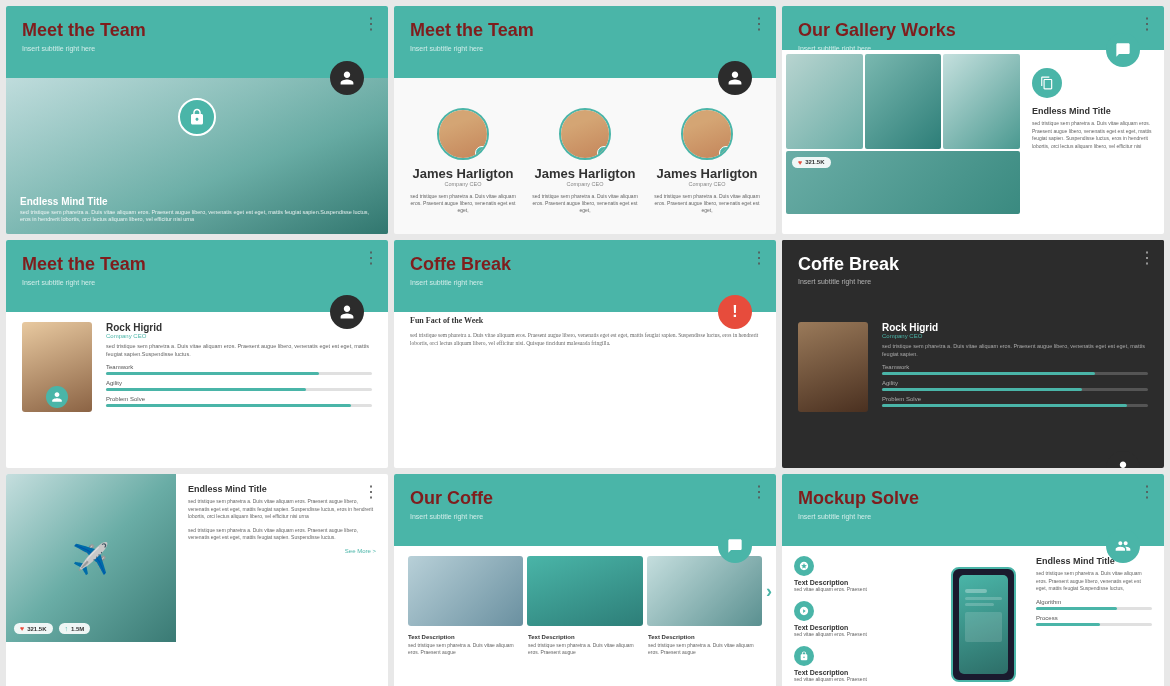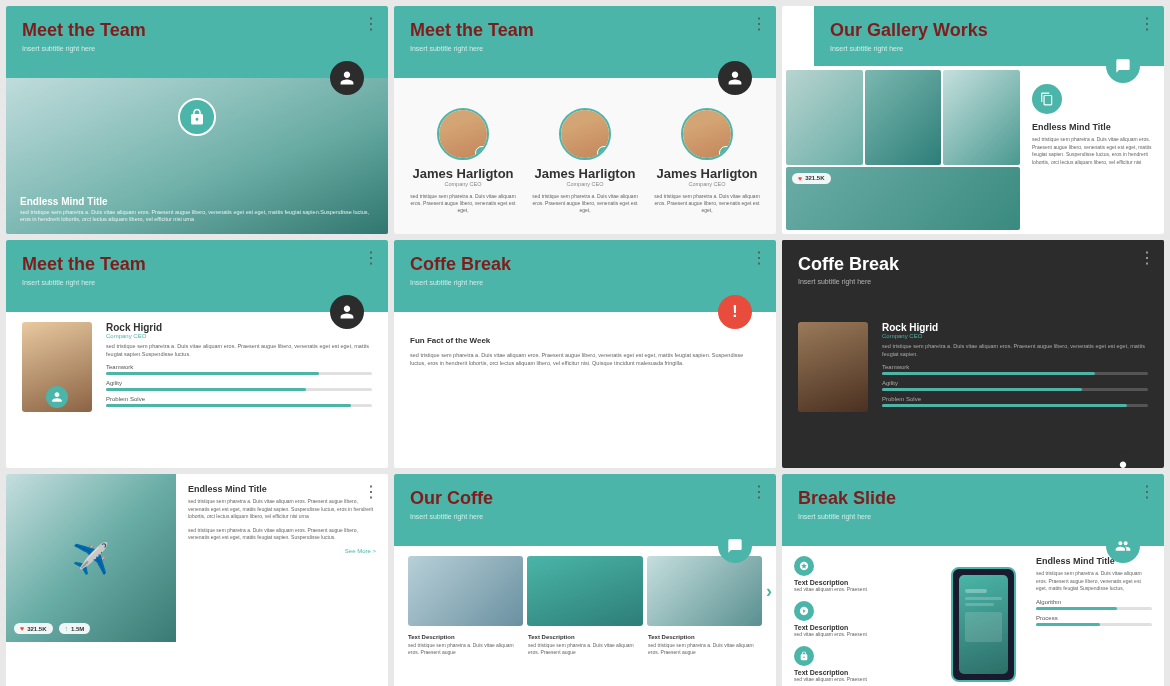--- a/index.html
+++ b/index.html
@@ -137,21 +137,21 @@
       background: #4ab5a8;
       position: absolute;
       bottom: -2px; right: -2px;
       border: 1.5px solid #fff;
     }
     .team-card h4 { font-size: 13px; font-weight: 700; color: #333; }
     .team-card .sub { font-size: 5.5px; color: #888; margin-bottom: 4px; }
     .team-card p { font-size: 5px; color: #666; line-height: 1.4; }
 
     
-    .slide-3 .teal-header { height: 60px; margin-left: 32px; }
+    .slide-3 .teal-header { height: 44px; }
     .slide-3 .gallery-body {
       display: flex;
       height: calc(100% - 60px);
     }
     .gallery-left {
       flex: 1;
       display: flex;
       flex-direction: column;
       gap: 2px;
       padding: 4px;
@@ -226,21 +226,22 @@
     .skill-bar-wrap { margin-bottom: 5px; }
     .skill-label { font-size: 6px; color: #555; margin-bottom: 2px; }
     .skill-bar-bg { height: 3px; background: #e0e0e0; border-radius: 2px; }
     .skill-bar-fill { height: 3px; background: #4ab5a8; border-radius: 2px; }
 
     
     .slide-5 { display: flex; flex-direction: column; }
     .slide-5 .teal-header { height: 72px; }
     .slide-5 .coffee-body {
       flex: 1;
-      padding: 24px 16px;
+      padding: 4px 16px;
+      font-family: Liberation Serif, serif;
     }
     .slide-5 .coffee-body .fun-fact {
       font-size: 8px; font-weight: 700; color: #333; margin-bottom: 6px;
     }
     .slide-5 .coffee-body p {
       font-size: 5.5px; color: #666; line-height: 1.5;
     }
 
     
     .slide-6 { background: #2c2c2c; }
@@ -703,21 +704,21 @@
           <h4>Text Description</h4>
           <p>sed tristique sem pharetra a. Duis vitae aliquam eros. Praesent augue</p>
         </div>
       </div>
     </div>
     <div class="dots-menu">⋮</div>
   </div>
 
   <div class="slide slide-9">
     <div class="teal-header">
-      <h2>Break Slide</h2>
+      <h2>Mockup Solve</h2>
       <p>Insert subtitle right here</p>
       <div class="teal-icon-btn">
         <svg viewBox="0 0 24 24">
             <path d="M16 11c1.66 0 2.99-1.34 2.99-3S17.66 5 16 5c-1.66 0-3 1.34-3 3s1.34 3 3 3zm-8 0c1.66 0 2.99-1.34 2.99-3S9.66 5 8 5C6.34 5 5 6.34 5 8s1.34 3 3 3zm0 2c-2.33 0-7 1.17-7 3.5V19h14v-2.5c0-2.33-4.67-3.5-7-3.5zm8 0c-.29 0-.62.02-.97.05 1.16.84 1.97 1.97 1.97 3.45V19h6v-2.5c0-2.33-4.67-3.5-7-3.5z"></path>
           </svg>
       </div>
     </div>
     <div class="mockup-body">
       <div class="mockup-text-col">
         <div class="mockup-item">

